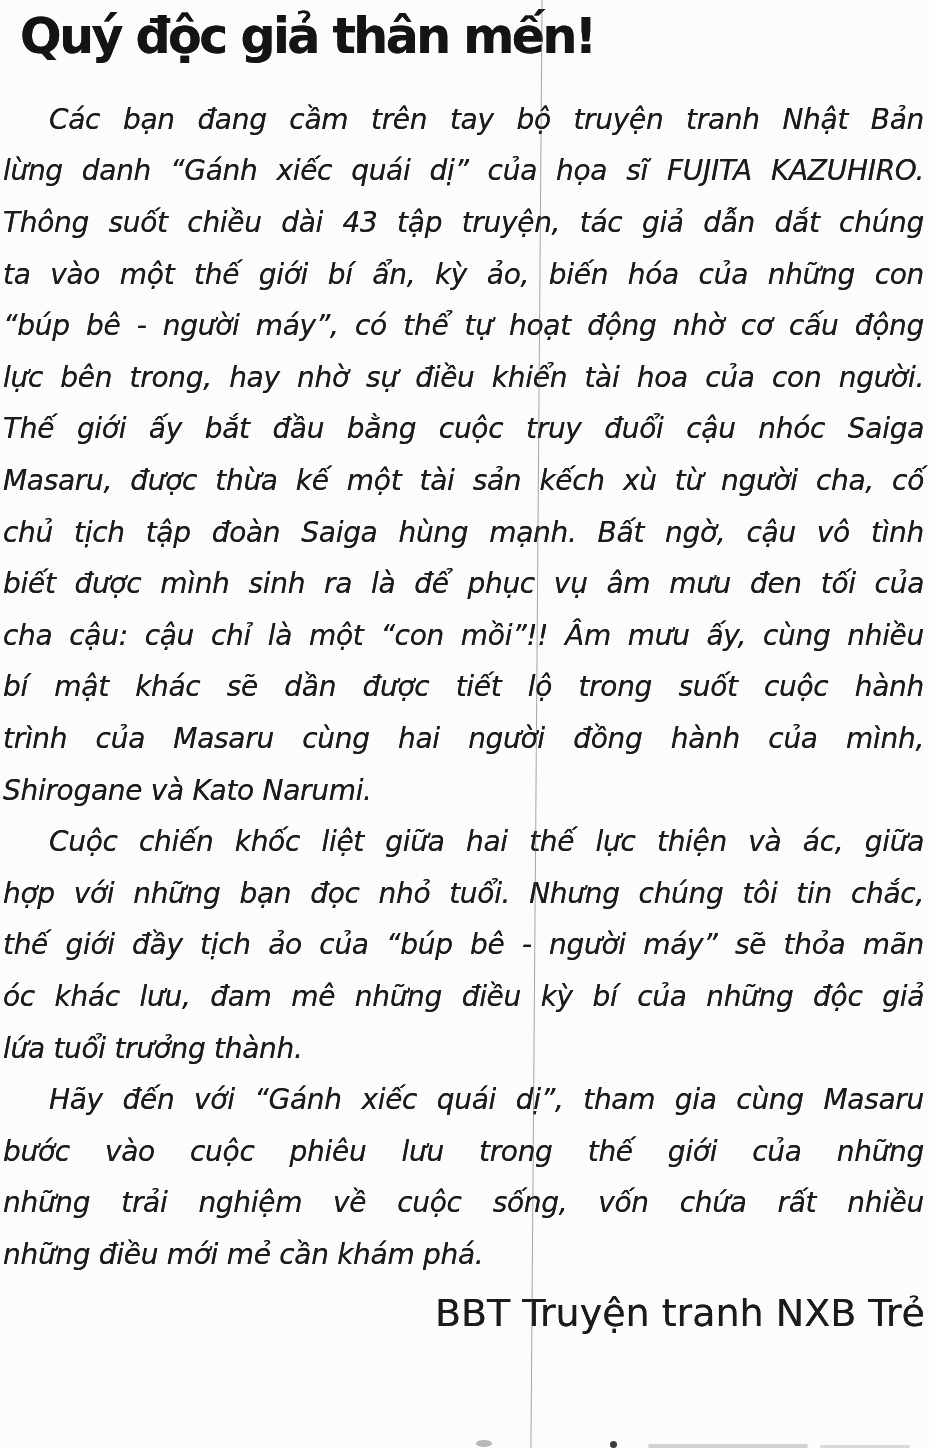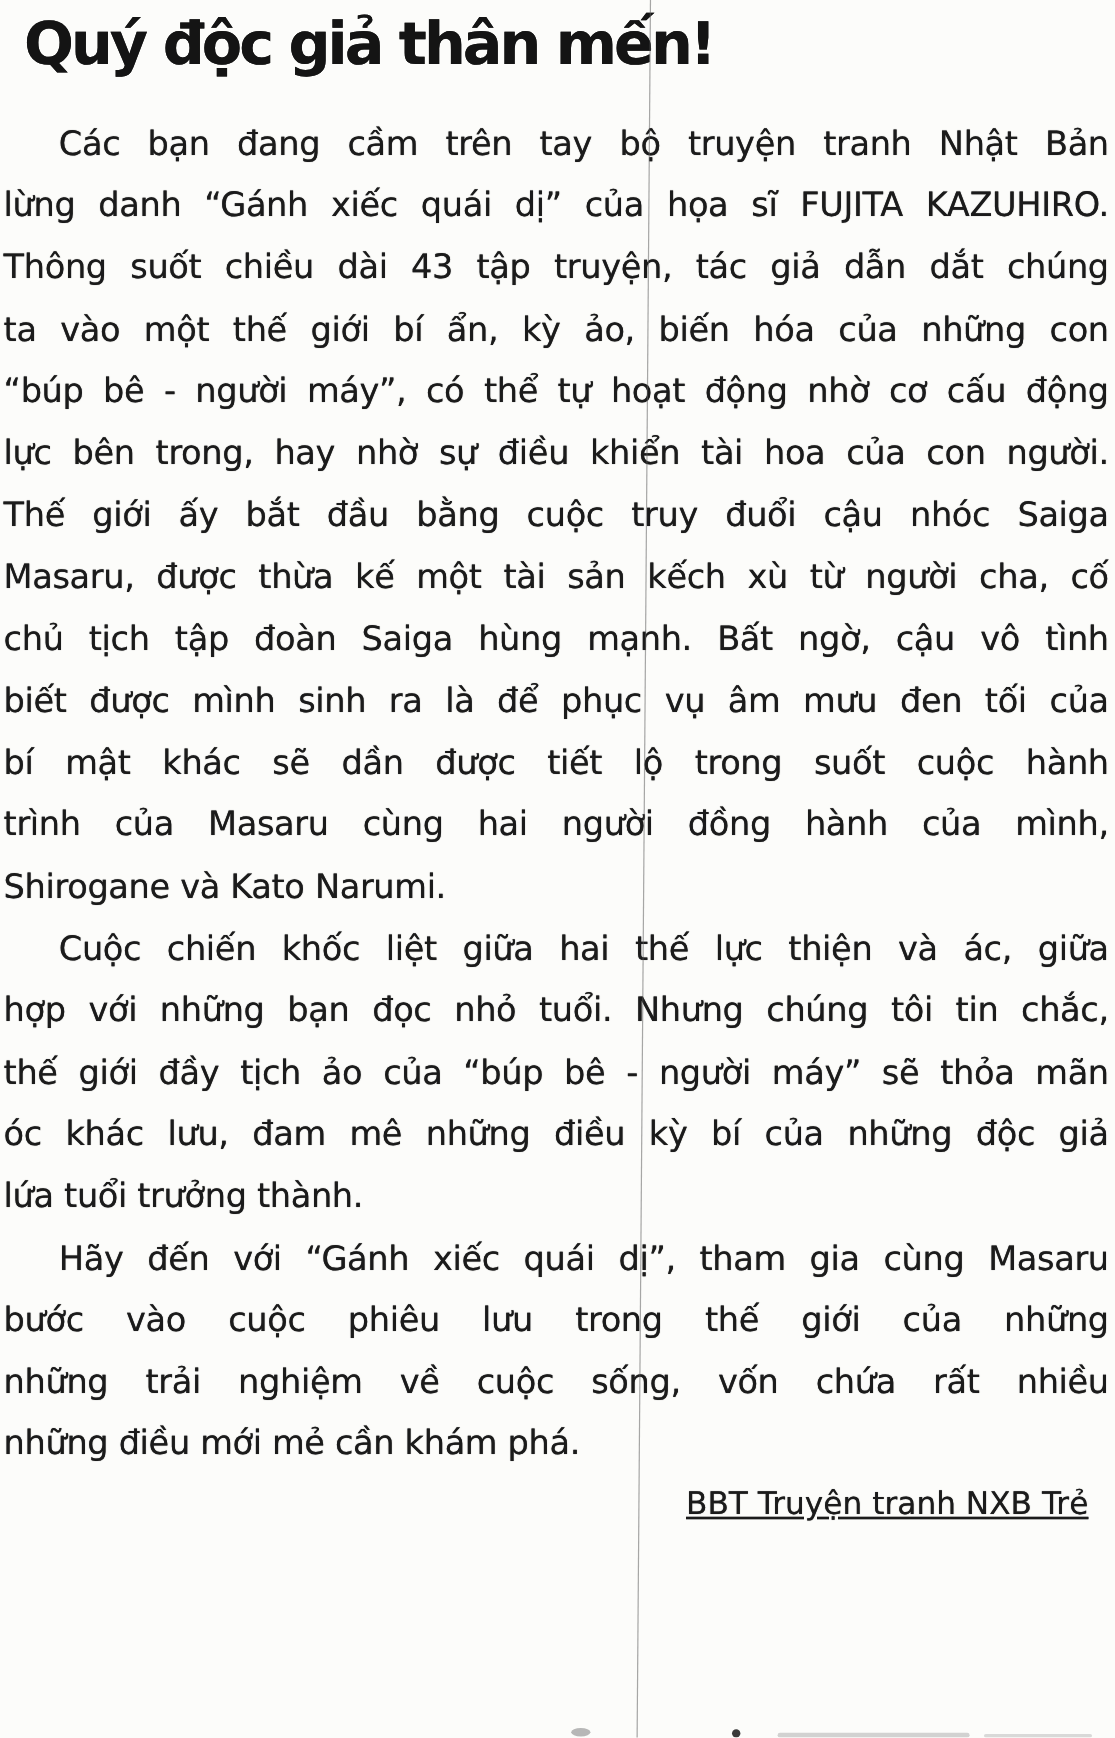--- a/index.html
+++ b/index.html
@@ -34,33 +34,33 @@
     padding: 0 5px 0 3px;
   }
   .line {
     margin: 0;
     font-size: 28px;
     line-height: 51.6px;
     letter-spacing: -0.3px;
     text-align: justify;
     text-align-last: justify;
     text-shadow: 0 0 0.6px rgba(25,25,25,0.9);
+    font-style: italic;
   }
   .line.indent { text-indent: 46px; }
   .line.last {
     text-align: left;
     text-align-last: left;
   }
   .signature {
     margin-top: 10px;
-    padding-right: 22px;
-    font-size: 26px;
+    padding-right: 4px;
+    font-size: 38px;
     text-align: right;
     text-shadow: 0 0 0.6px rgba(25,25,25,0.9);
-    text-decoration: underline;
   }
   
   .scan-line {
     position: absolute;
     left: 536px;
     top: -4px;
     width: 1px;
     height: 1456px;
     background: rgba(95, 95, 95, 0.55);
     transform: rotate(0.44deg);
@@ -96,20 +96,21 @@
     <p class="line indent">Các bạn đang cầm trên tay bộ truyện tranh Nhật Bản</p>
     <p class="line">lừng danh “Gánh xiếc quái dị” của họa sĩ FUJITA KAZUHIRO.</p>
     <p class="line">Thông suốt chiều dài 43 tập truyện, tác giả dẫn dắt chúng</p>
     <p class="line">ta vào một thế giới bí ẩn, kỳ ảo, biến hóa của những con</p>
     <p class="line">“búp bê - người máy”, có thể tự hoạt động nhờ cơ cấu động</p>
     <p class="line">lực bên trong, hay nhờ sự điều khiển tài hoa của con người.</p>
     <p class="line">Thế giới ấy bắt đầu bằng cuộc truy đuổi cậu nhóc Saiga</p>
     <p class="line">Masaru, được thừa kế một tài sản kếch xù từ người cha, cố</p>
     <p class="line">chủ tịch tập đoàn Saiga hùng mạnh. Bất ngờ, cậu vô tình</p>
     <p class="line">biết được mình sinh ra là để phục vụ âm mưu đen tối của</p>
+    <p class="line">cha cậu: cậu chỉ là một “con mồi”!! Âm mưu ấy, cùng nhiều</p>
     <p class="line">bí mật khác sẽ dần được tiết lộ trong suốt cuộc hành</p>
     <p class="line">trình của Masaru cùng hai người đồng hành của mình,</p>
     <p class="line last">Shirogane và Kato Narumi.</p>
 
     <p class="line indent">Cuộc chiến khốc liệt giữa hai thế lực thiện và ác, giữa</p>
     <p class="line">hợp với những bạn đọc nhỏ tuổi. Nhưng chúng tôi tin chắc,</p>
     <p class="line">thế giới đầy tịch ảo của “búp bê - người máy” sẽ thỏa mãn</p>
     <p class="line">óc khác lưu, đam mê những điều kỳ bí của những độc giả</p>
     <p class="line last">lứa tuổi trưởng thành.</p>
 

